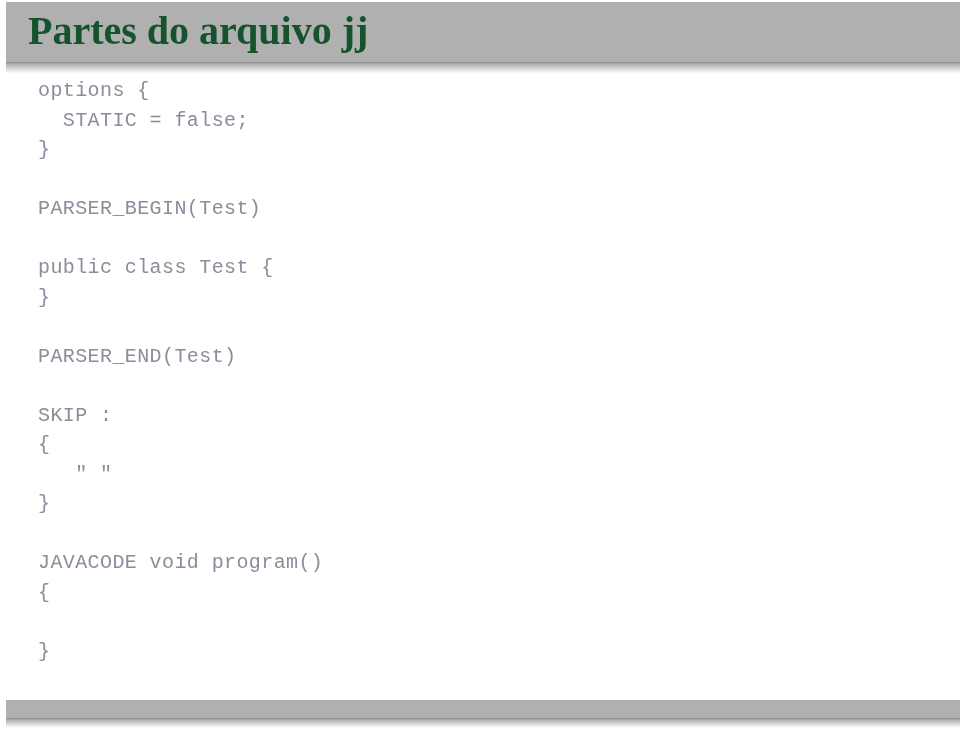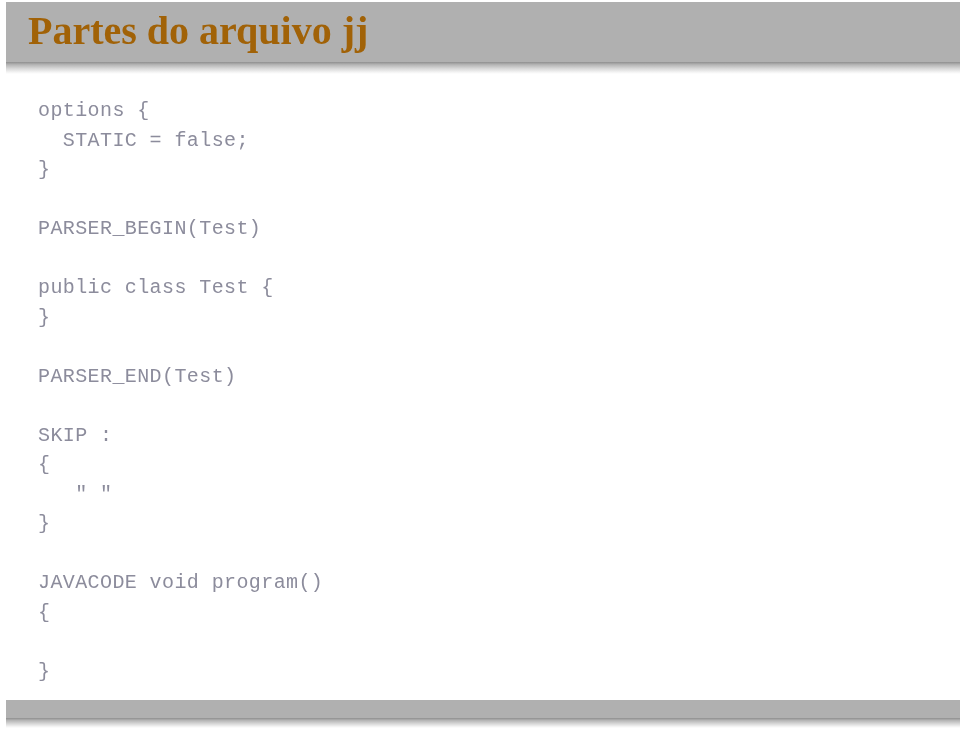--- a/index.html
+++ b/index.html
@@ -43,38 +43,37 @@
   }
   #page-title {
     position: absolute;
     left: 28px;
     top: 4px;
     height: 58px;
     line-height: 54px;
     font-family: "Liberation Serif", "DejaVu Serif", serif;
     font-weight: bold;
     font-size: 40px;
-    color: #a16207;
+    color: #14532d;
     letter-spacing: 0px;
     white-space: nowrap;
   }
 
   
   #code-body {
     position: absolute;
     left: 38px;
     top: 76px;
     width: 880px;
     font-family: "Liberation Mono", "DejaVu Sans Mono", monospace;
     font-size: 20px;
     line-height: 29.5px;
     color: #8c8c9c;
     white-space: pre;
     letter-spacing: 0.4px;
-    margin-top: 20px;
   }
   .code-line {
     height: 29.5px;
     white-space: pre;
   }
   .code-line.blank {
     height: 29.5px;
   }
 
   

